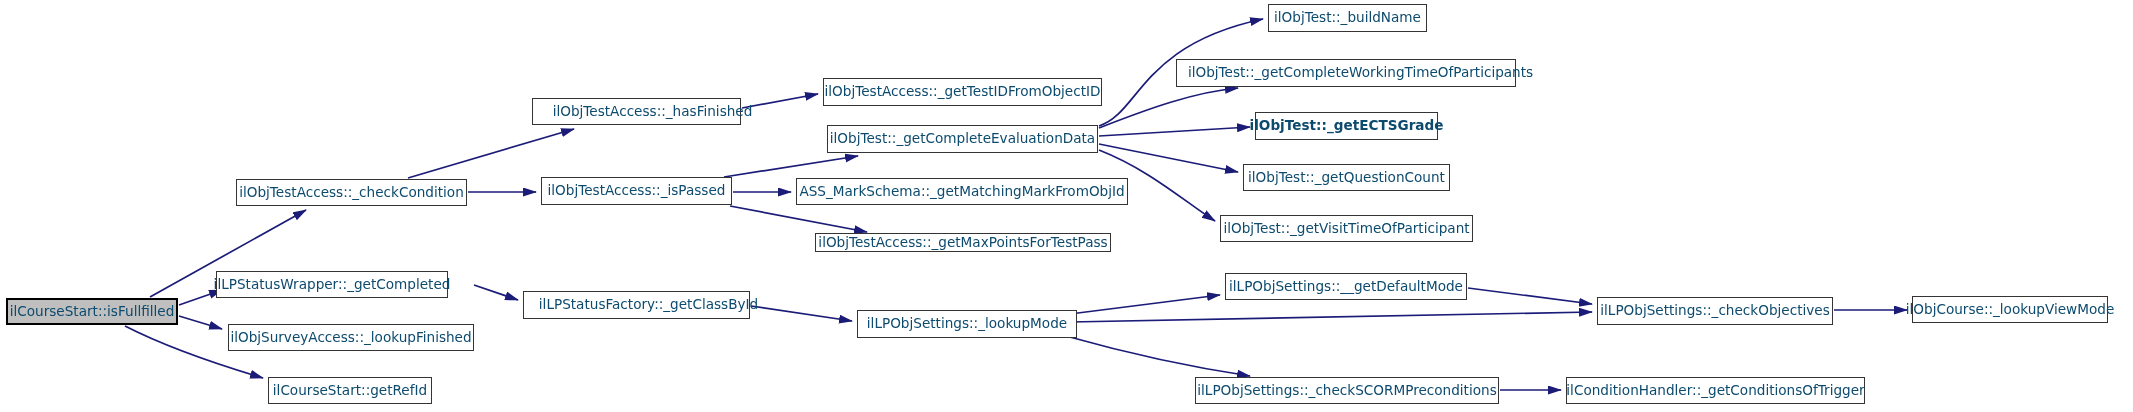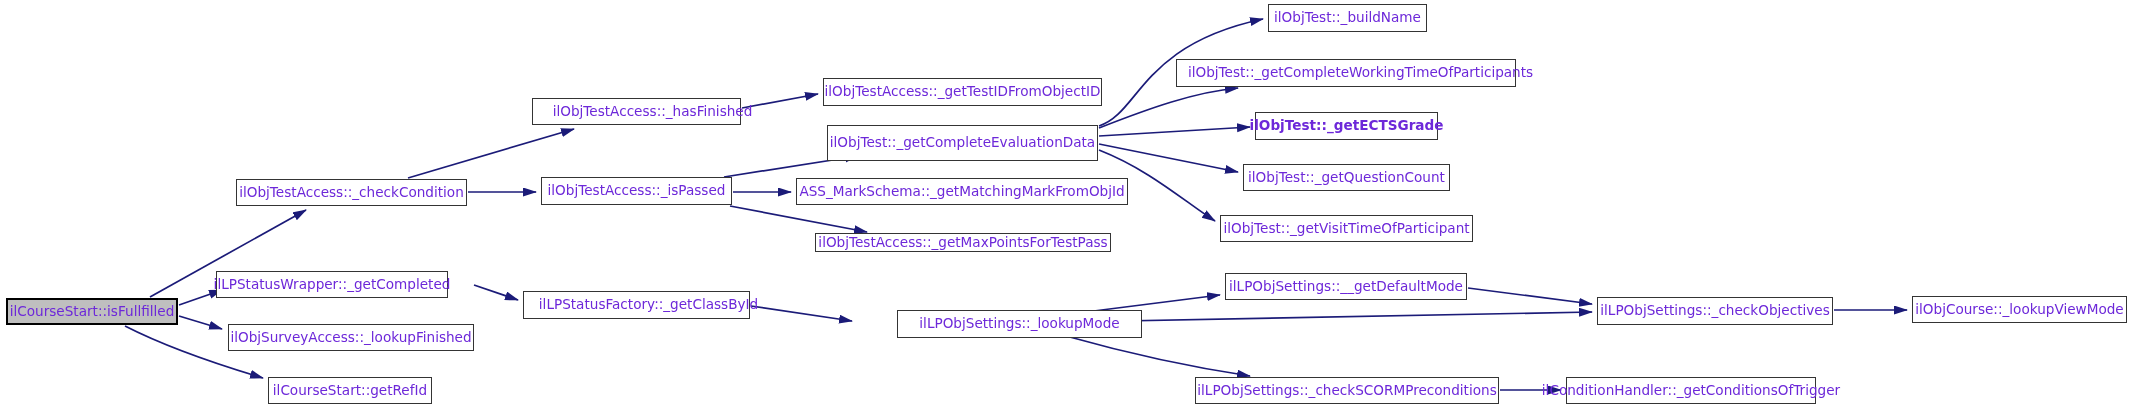--- a/index.html
+++ b/index.html
@@ -20,21 +20,21 @@
     left: 0;
     top: 0;
     width: 2133px;
     height: 412px;
   }
   .node {
     position: absolute;
     box-sizing: border-box;
     background: #ffffff;
     border: 1.4px solid #343434;
-    color: #6d28d9;
+    color: #0c4a6e;
     font-size: 13.6px;
     line-height: 1;
     display: flex;
     align-items: center;
     justify-content: center;
     white-space: nowrap;
     cursor: pointer;
   }
   .node.root {
     background: #bfbfbf;
@@ -76,31 +76,31 @@
         <path d="M1834,310 L1907,310" stroke="#1b1b78" stroke-width="1.7" fill="none" marker-end="url(#arrow)"></path>
         <path d="M1500,390 L1561,390" stroke="#1b1b78" stroke-width="1.7" fill="none" marker-end="url(#arrow)"></path>
       </g>
   </svg>
 
 <div class="node root" style="left: 6px; top: 298px; width: 172px; height: 27px;">ilCourseStart::isFullfilled</div>
     <div class="node" style="left: 236px; top: 179px; width: 231px; height: 27px;">ilObjTestAccess::_checkCondition</div>
     <div class="node" style="left: 532px; top: 98px; width: 209px; height: 27px; padding-left: 32px;">ilObjTestAccess::_hasFinished</div>
     <div class="node" style="left: 541px; top: 177px; width: 191px; height: 28px;">ilObjTestAccess::_isPassed</div>
     <div class="node" style="left: 823px; top: 78px; width: 279px; height: 28px;">ilObjTestAccess::_getTestIDFromObjectID</div>
-    <div class="node" style="left: 827px; top: 125px; width: 271px; height: 36px;">ilObjTest::_getCompleteEvaluationData</div>
+    <div class="node" style="left: 827px; top: 125px; width: 271px; height: 28px;">ilObjTest::_getCompleteEvaluationData</div>
     <div class="node" style="left: 796px; top: 178px; width: 332px; height: 27px;">ASS_MarkSchema::_getMatchingMarkFromObjId</div>
     <div class="node" style="left: 815px; top: 233px; width: 296px; height: 19px;">ilObjTestAccess::_getMaxPointsForTestPass</div>
     <div class="node" style="left: 1268px; top: 4px; width: 159px; height: 28px;">ilObjTest::_buildName</div>
     <div class="node" style="left: 1176px; top: 59px; width: 340px; height: 28px; padding-left: 29px;">ilObjTest::_getCompleteWorkingTimeOfParticipants</div>
     <div class="node" style="left: 1255px; top: 112px; width: 183px; height: 28px; font-weight: bold;">ilObjTest::_getECTSGrade</div>
     <div class="node" style="left: 1243px; top: 164px; width: 207px; height: 27px;">ilObjTest::_getQuestionCount</div>
     <div class="node" style="left: 1220px; top: 215px; width: 253px; height: 27px;">ilObjTest::_getVisitTimeOfParticipant</div>
     <div class="node" style="left: 216px; top: 271px; width: 232px; height: 27px;">ilLPStatusWrapper::_getCompleted</div>
     <div class="node" style="left: 228px; top: 324px; width: 246px; height: 27px;">ilObjSurveyAccess::_lookupFinished</div>
     <div class="node" style="left: 268px; top: 377px; width: 164px; height: 27px;">ilCourseStart::getRefId</div>
     <div class="node" style="left: 523px; top: 291px; width: 227px; height: 28px; padding-left: 24px;">ilLPStatusFactory::_getClassById</div>
-    <div class="node" style="left: 857px; top: 310px; width: 245px; height: 28px; margin-left: 40px;">ilLPObjSettings::_lookupMode</div>
+    <div class="node" style="left: 857px; top: 310px; width: 220px; height: 28px;">ilLPObjSettings::_lookupMode</div>
     <div class="node" style="left: 1225px; top: 273px; width: 242px; height: 27px;">ilLPObjSettings::__getDefaultMode</div>
     <div class="node" style="left: 1597px; top: 297px; width: 236px; height: 28px;">ilLPObjSettings::_checkObjectives</div>
-    <div class="node" style="left: 1912px; top: 296px; width: 215px; height: 27px;">ilObjCourse::_lookupViewMode</div>
+    <div class="node" style="left: 1912px; top: 296px; width: 196px; height: 27px;">ilObjCourse::_lookupViewMode</div>
     <div class="node" style="left: 1195px; top: 377px; width: 304px; height: 27px;">ilLPObjSettings::_checkSCORMPreconditions</div>
-    <div class="node" style="left: 1566px; top: 377px; width: 250px; height: 27px;">ilConditionHandler::_getConditionsOfTrigger</div>
+    <div class="node" style="left: 1566px; top: 377px; width: 299px; height: 27px;">ilConditionHandler::_getConditionsOfTrigger</div>
   </div>
 
 </body></html>

